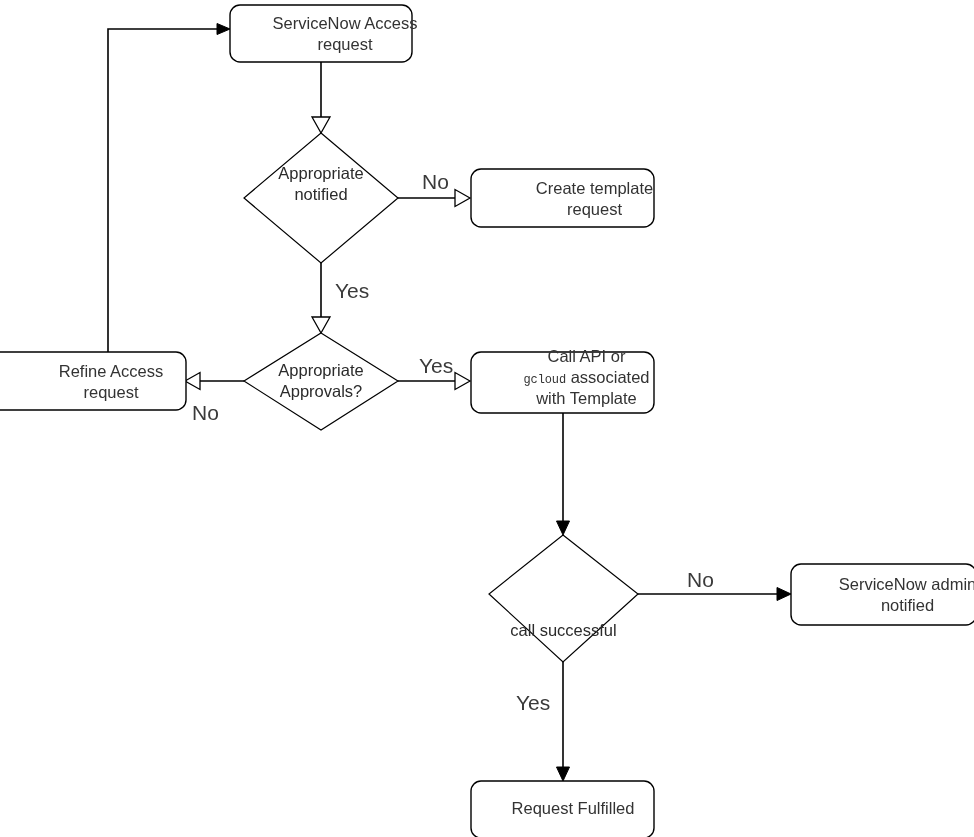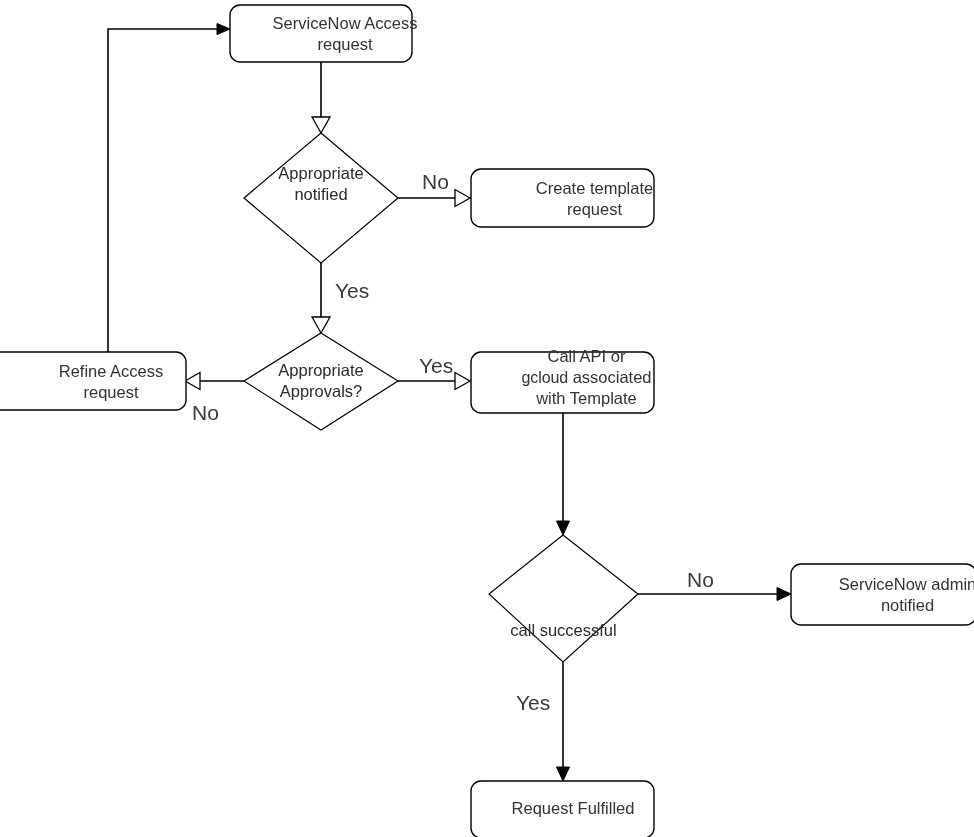--- a/index.html
+++ b/index.html
@@ -68,22 +68,22 @@
   .edge-label {
     position: absolute;
     font-family: "Liberation Sans", sans-serif;
     font-size: 21px;
     color: #3a3a3a;
     white-space: nowrap;
     pointer-events: none;
     text-align: center;
   }
   .mono-term {
-    font-family: Liberation Sans, sans-serif;
-    font-size: 16px;
+    font-family: Liberation Mono, monospace;
+    font-size: 12px;
     letter-spacing: -0.1px;
   }
 </style>
 </head>
 <body>
 
 <div id="diagram-canvas">
 
   <svg id="flow-svg" viewBox="0 0 974 837" xmlns="http://www.w3.org/2000/svg">
 

